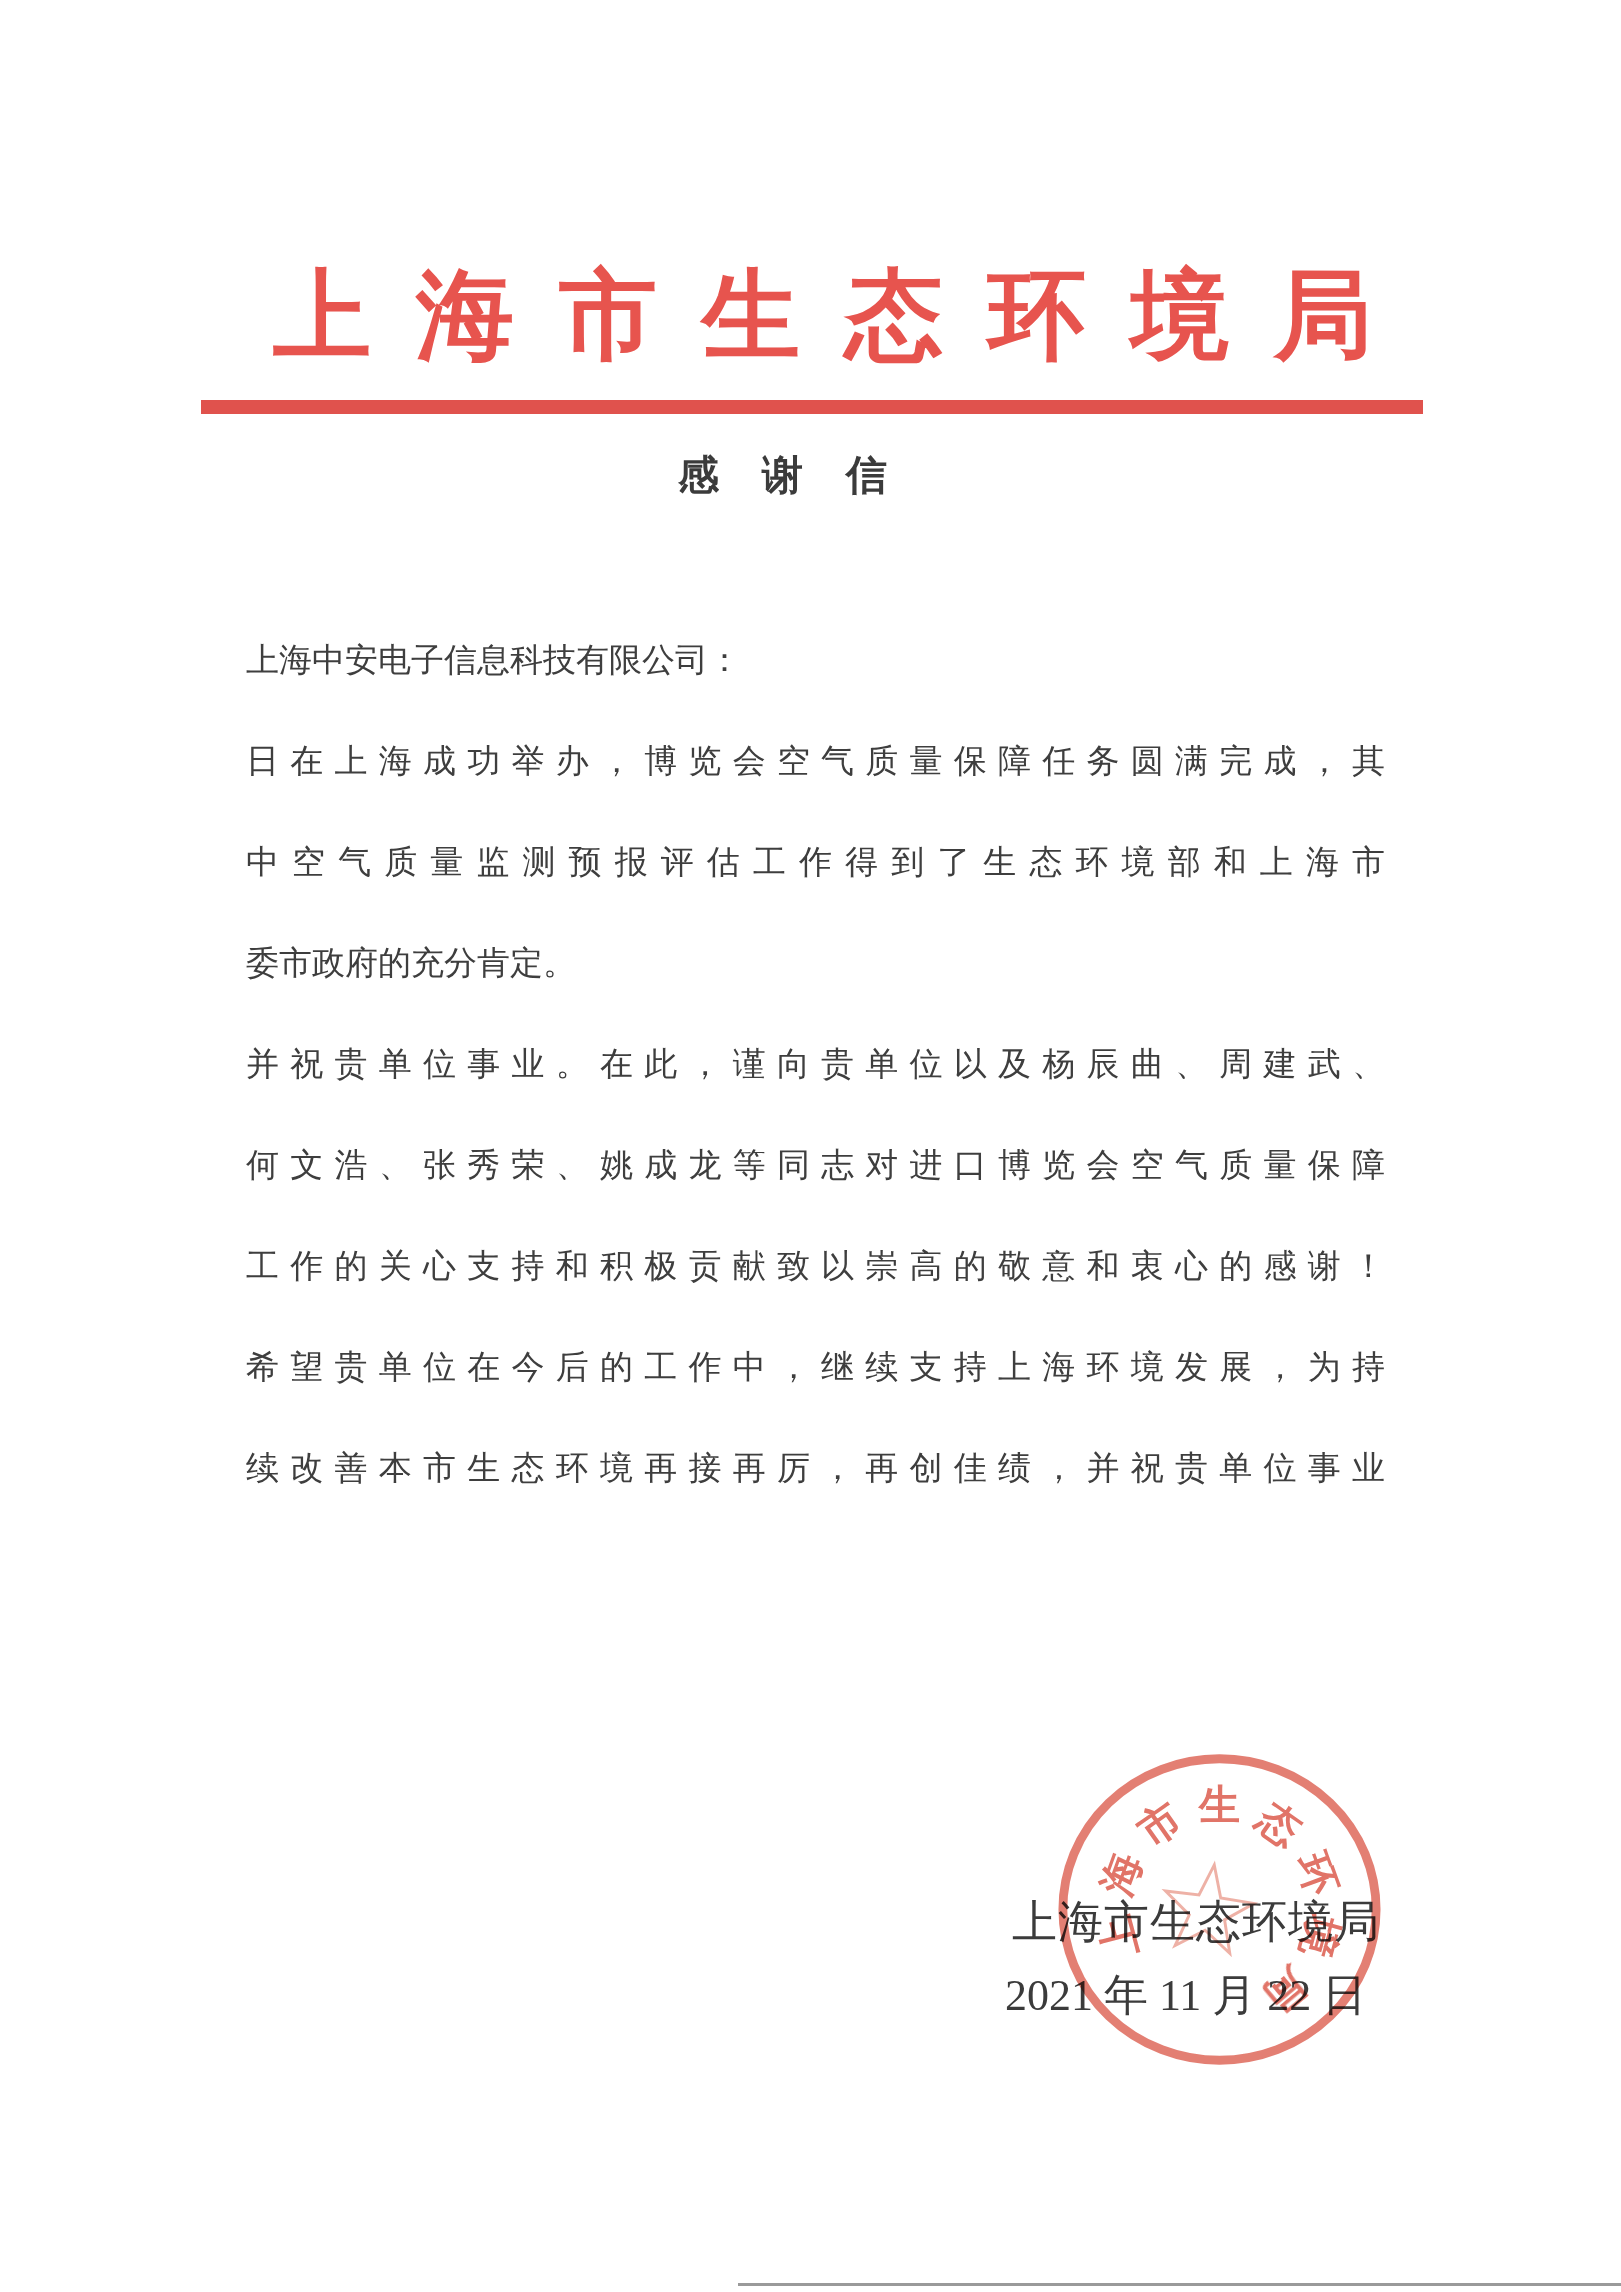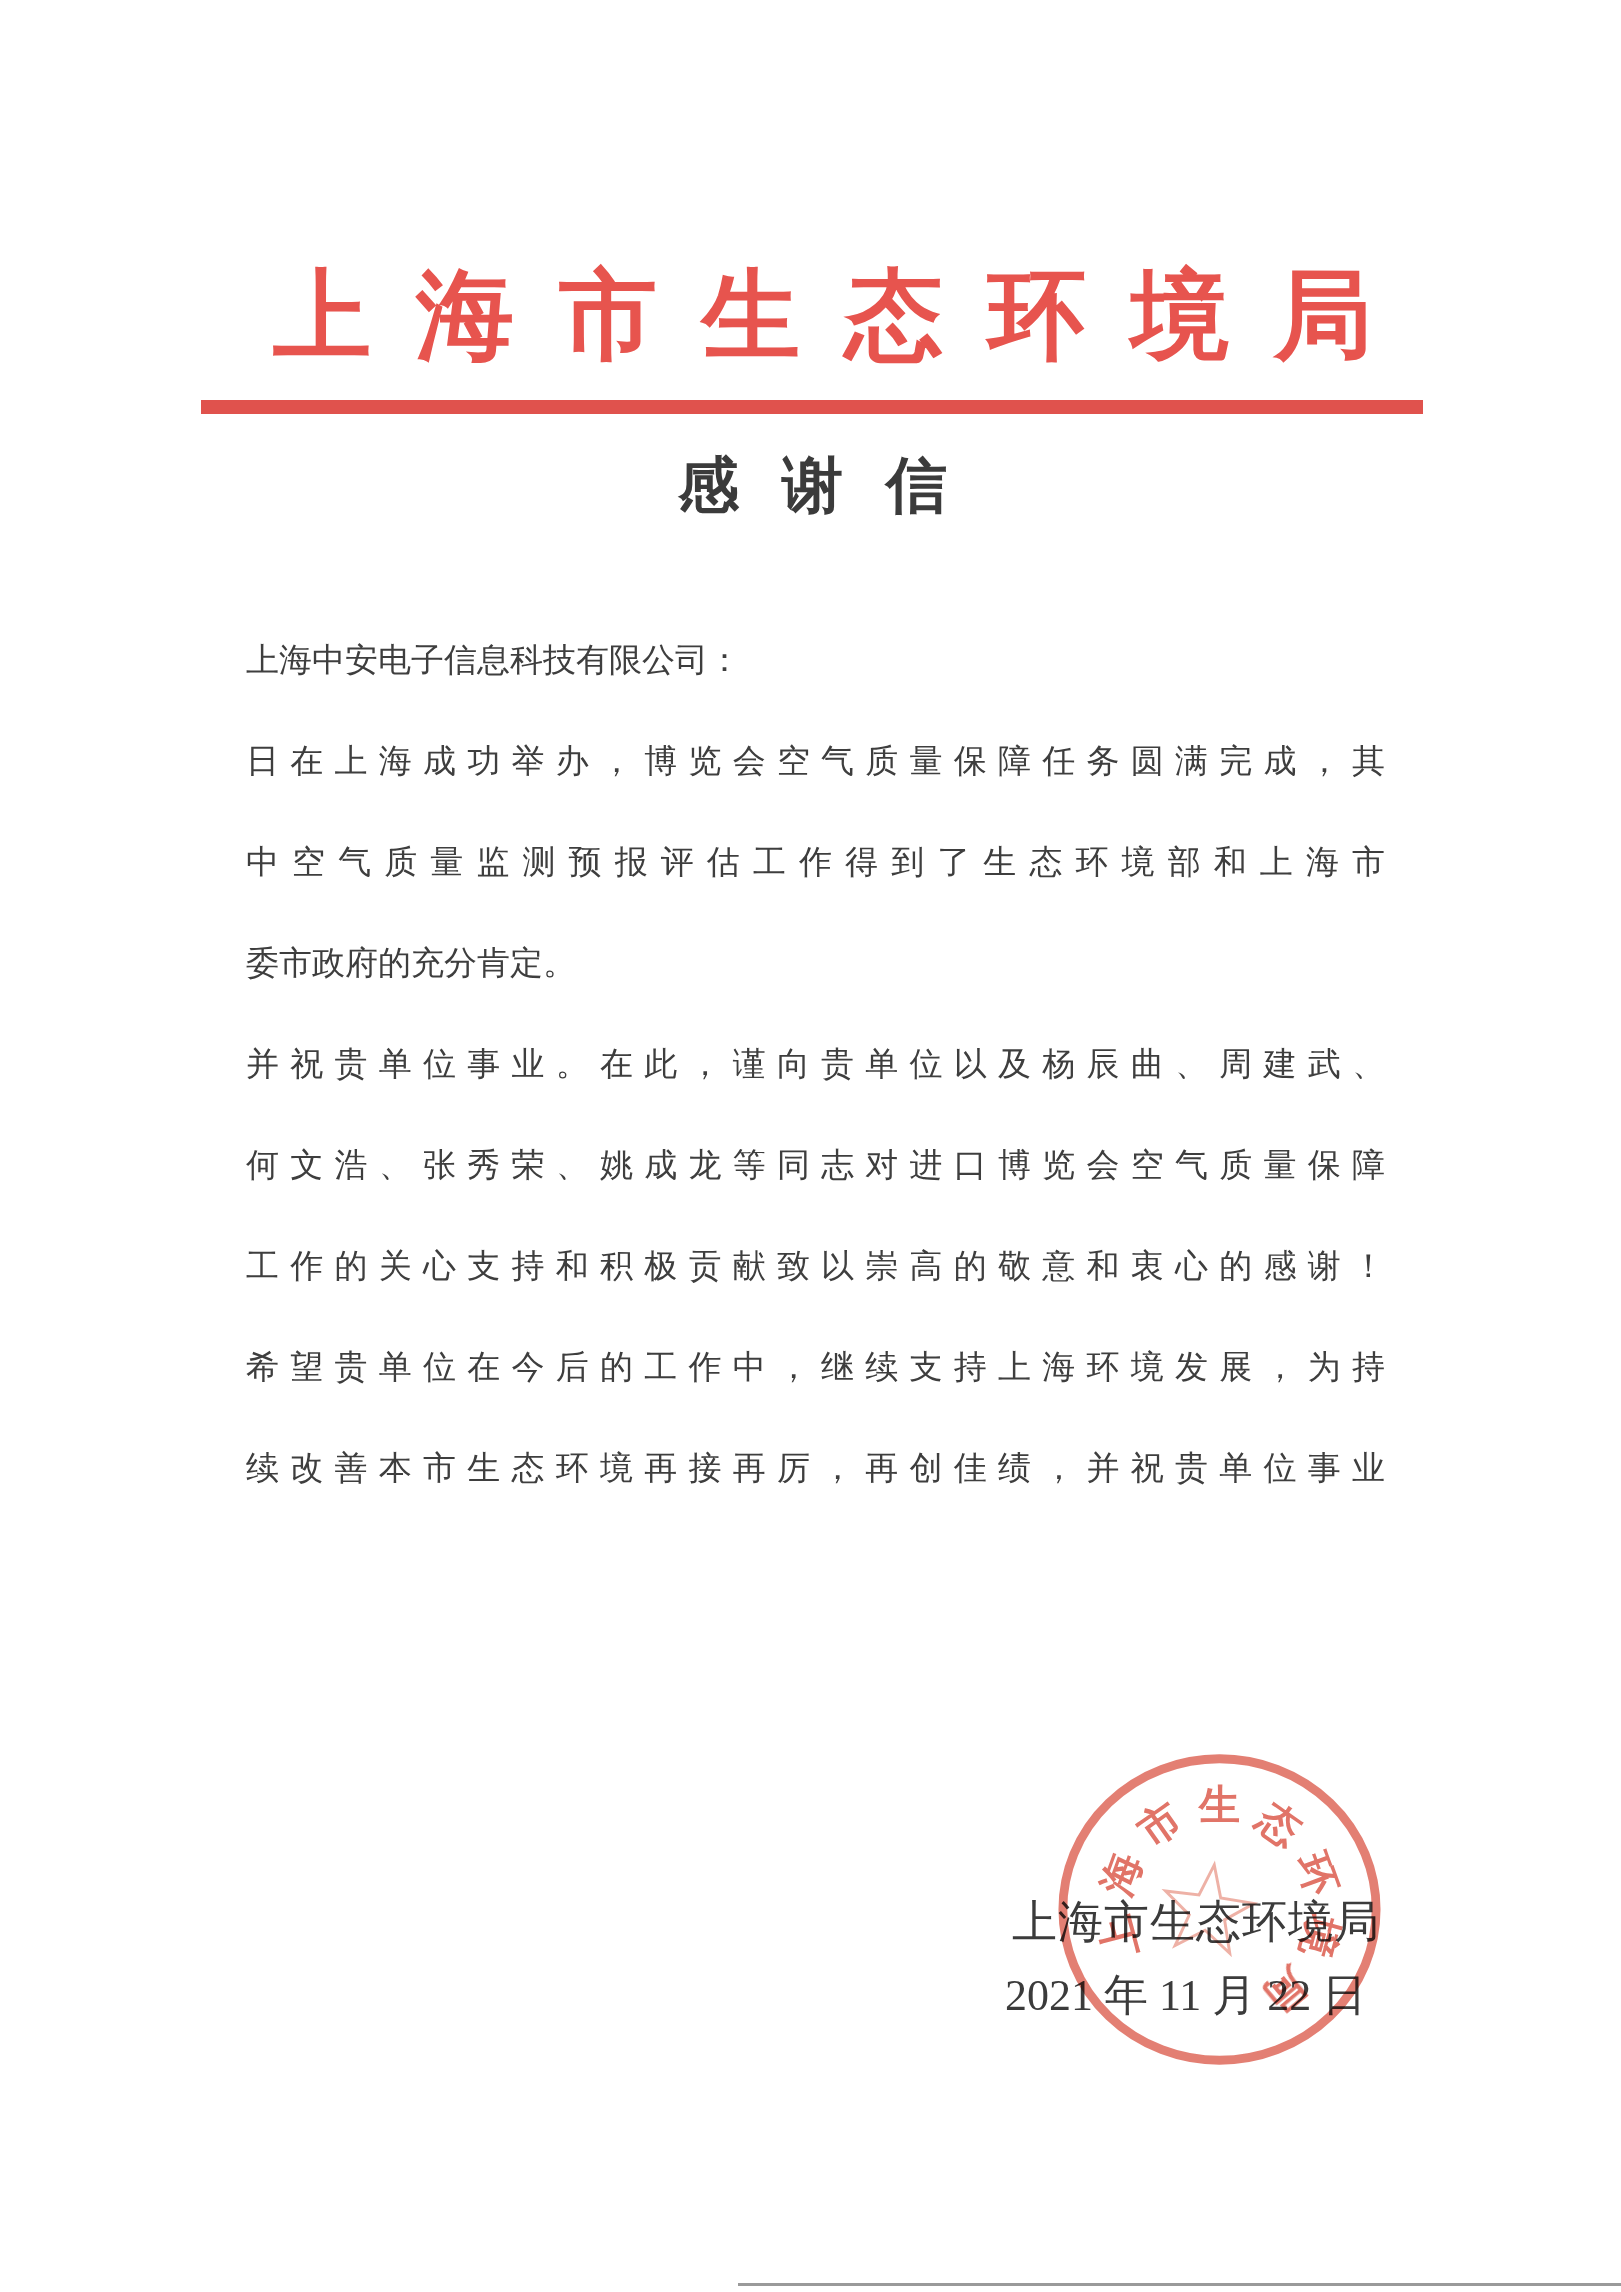--- a/index.html
+++ b/index.html
@@ -14,21 +14,21 @@
     position:absolute;left:273px;top:267px;
     font-size:98px;font-weight:bold;letter-spacing:45px;white-space:nowrap;
     color:#e7544e;line-height:1;
   }
   .red-rule{
     position:absolute;left:201px;top:400px;width:1222px;height:13.7px;
     background:#e0524d;
   }
   .doc-title{
     position:absolute;left:678px;top:455px;
-    font-size:61px;font-weight:bold;letter-spacing:43px;white-space:nowrap;
+    font-size:41px;font-weight:bold;letter-spacing:43px;white-space:nowrap;
     color:#3b3b3b;line-height:1;
   }
   
   .body-block{
     position:absolute;left:246px;top:610px;width:1139px;
     font-size:33px;color:#3e3e3e;line-height:101px;
   }
   .ln{height:101px;white-space:nowrap;}
   .ln.j{white-space:normal;text-align:justify;text-align-last:justify;}
   .ln.ind{text-indent:90px;}

